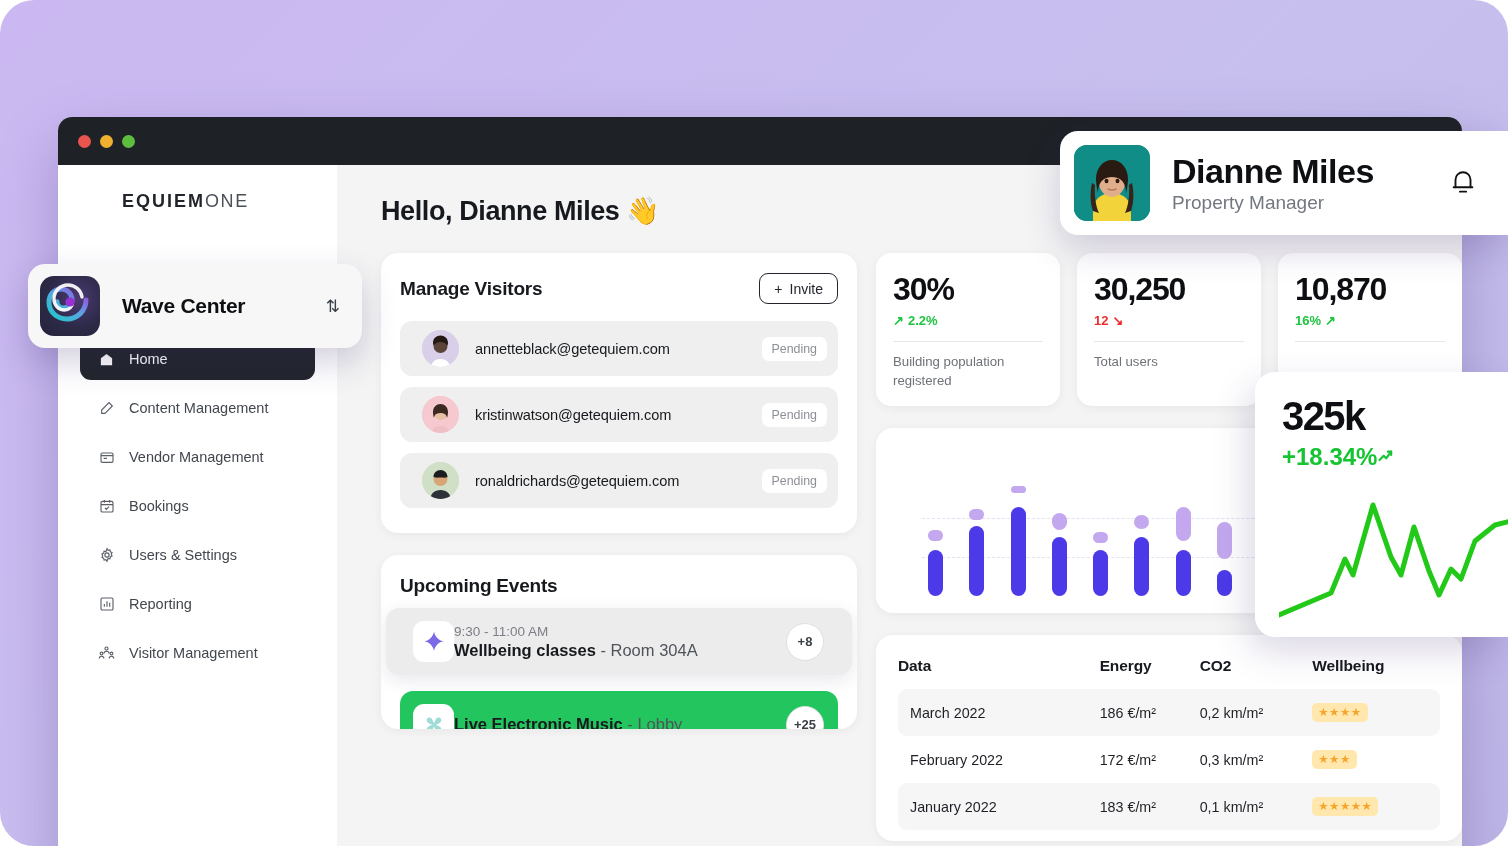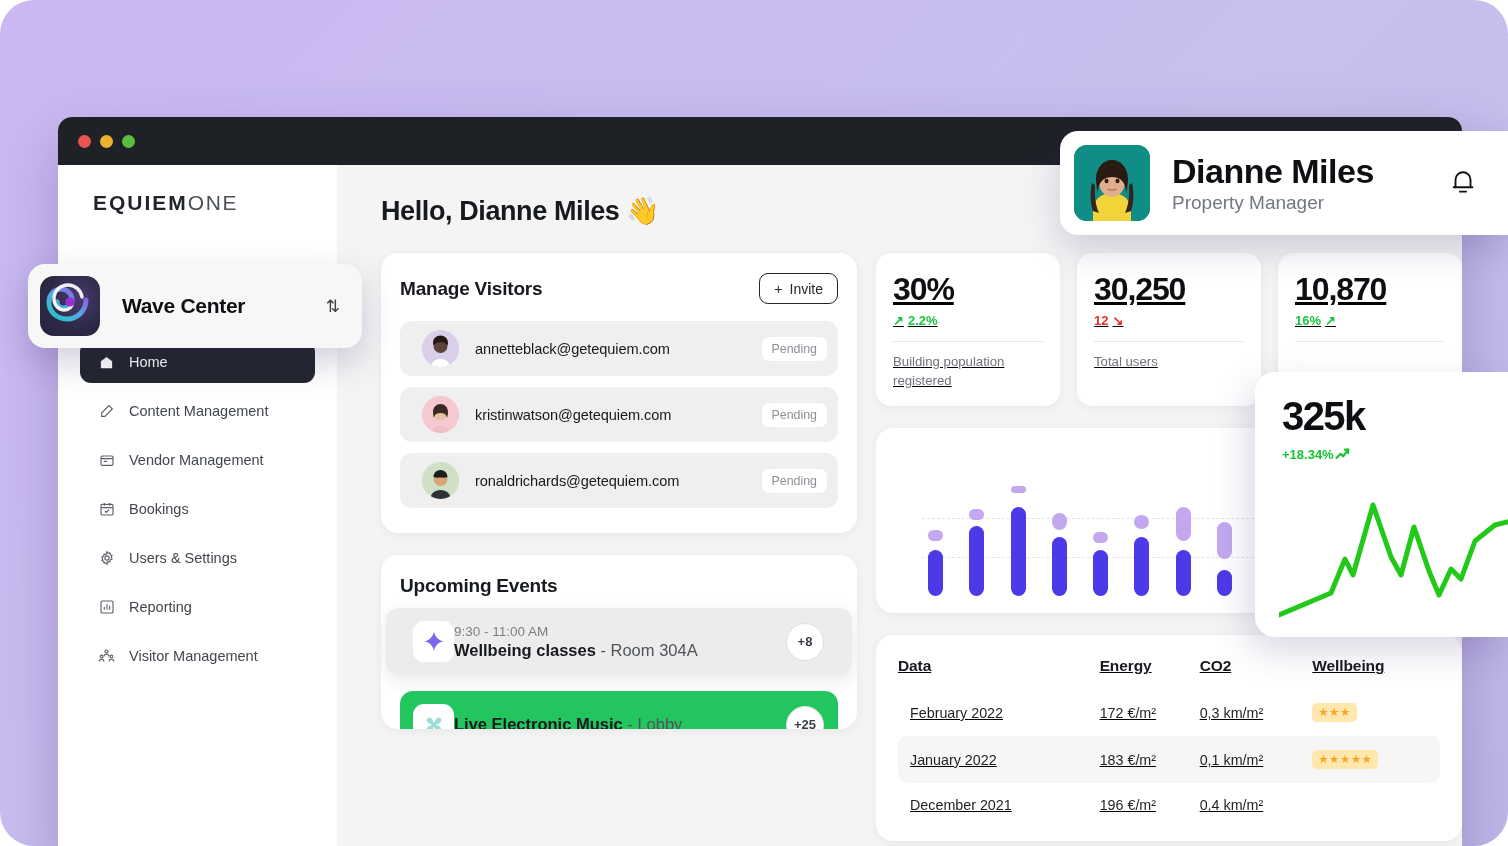--- a/index.html
+++ b/index.html
@@ -49,22 +49,22 @@
 
   
   #sidebar {
     width: 279px;
     background: #ffffff;
     flex: 0 0 279px;
     padding-top: 26px;
     position: relative;
   }
   #logo {
-    margin-left: 35px;
-    font-size: 21px;
+    margin-left: 64px;
+    font-size: 18px;
     letter-spacing: 2.0px;
     font-weight: 700;
     color: #21252b;
     white-space: nowrap;
   }
   #logo .light { font-weight: 400; color: #4b5159; letter-spacing: 1.6px; }
 
   #nav { margin-top: 126px; padding: 0 22px; }
   .nav-item {
     display: flex;
@@ -89,21 +89,21 @@
     color: #16191d;
     letter-spacing: -0.4px;
     margin-bottom: 26px;
   }
   #grid {
     display: flex;
     gap: 19px;
     align-items: flex-start;
   }
   #col-left { width: 476px; flex: 0 0 476px; }
-  #col-right { flex: 1; min-width: 0; text-decoration: underline; }
+  #col-right { flex: 1; min-width: 0; }
 
   .card {
     background: #ffffff;
     border-radius: 17px;
     box-shadow: 0 2px 10px rgba(25,20,60,.055);
   }
 
   
   #visitors { padding: 20px 19px 14px 19px; }
   .card-head { display: flex; align-items: center; justify-content: space-between; margin-bottom: 17px; }
@@ -275,21 +275,21 @@
     right: 0; top: 372px;
     width: 253px; height: 265px;
     background: #ffffff;
     border-radius: 20px 0 0 20px;
     box-shadow: -6px 14px 36px rgba(55,35,105,.18);
     padding: 22px 0 5px 27px;
     z-index: 40;
     overflow: hidden;
   }
   #kpi-num { font-size: 40px; font-weight: 700; color: #0d0f12; letter-spacing: -1.6px; }
-  #kpi-delta { font-size: 13px; font-weight: 700; color: #16c432; margin-top: 4px; display: flex; align-items: center; gap: 0; }
+  #kpi-delta { font-size: 24px; font-weight: 700; color: #16c432; margin-top: 4px; display: flex; align-items: center; gap: 0; }
   #kpi-spark { position: absolute; left: 24px; bottom: 10px; width: 250px; height: 130px; }
 </style>
 </head>
 <body>
 
 <div id="stage">
 
   <div id="window">
 
     <div id="titlebar">
@@ -570,20 +570,26 @@
               <table>
                 <thead>
                   <tr>
                     <th>Data</th>
                     <th>Energy</th>
                     <th>CO2</th>
                     <th>Wellbeing</th>
                   </tr>
                 </thead>
                 <tbody id="table-body">
+                    <tr class="alt">
+                      <td>March 2022</td>
+                      <td>186 €/m²</td>
+                      <td>0,2 km/m²</td>
+                      <td><span class="stars">★★★★</span></td>
+                    </tr>
                     <tr>
                       <td>February 2022</td>
                       <td>172 €/m²</td>
                       <td>0,3 km/m²</td>
                       <td><span class="stars">★★★</span></td>
                     </tr>
                     <tr class="alt">
                       <td>January 2022</td>
                       <td>183 €/m²</td>
                       <td>0,1 km/m²</td>

